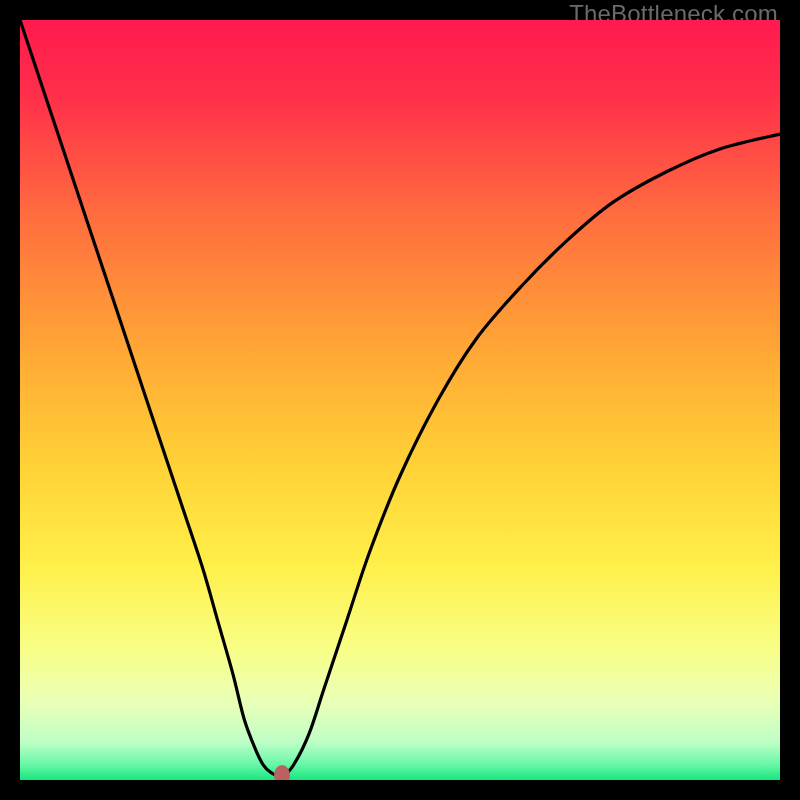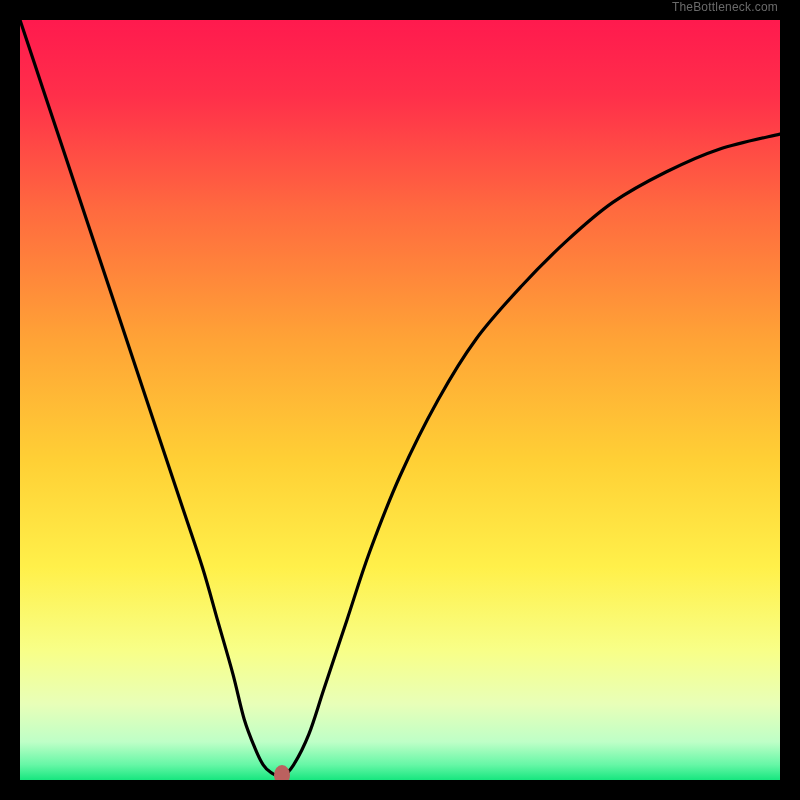--- a/index.html
+++ b/index.html
@@ -33,21 +33,21 @@
     position: absolute;
     inset: 0;
     width: 760px;
     height: 760px;
   }
   .watermark {
     position: absolute;
     top: 0px;
     right: 22px;
     color: #6a6a6a;
-    font-size: 12px;
+    font-size: 24px;
     font-weight: 500;
     letter-spacing: 0.2px;
     user-select: none;
   }
   .dot {
     position: absolute;
     width: 16px;
     height: 20px;
     border-radius: 50%;
     background: #bb615f;

